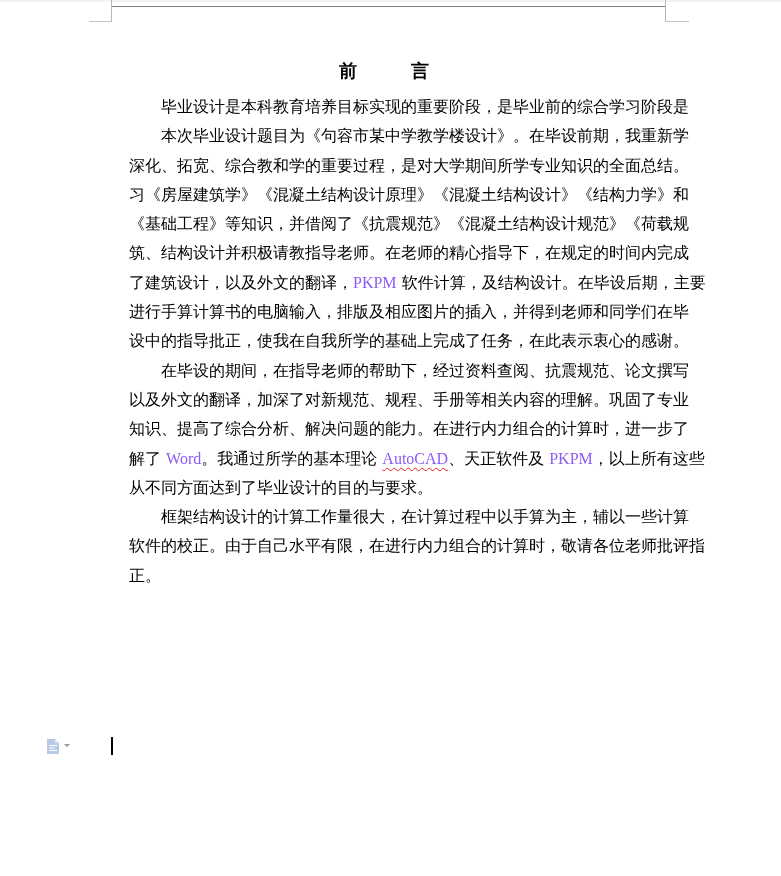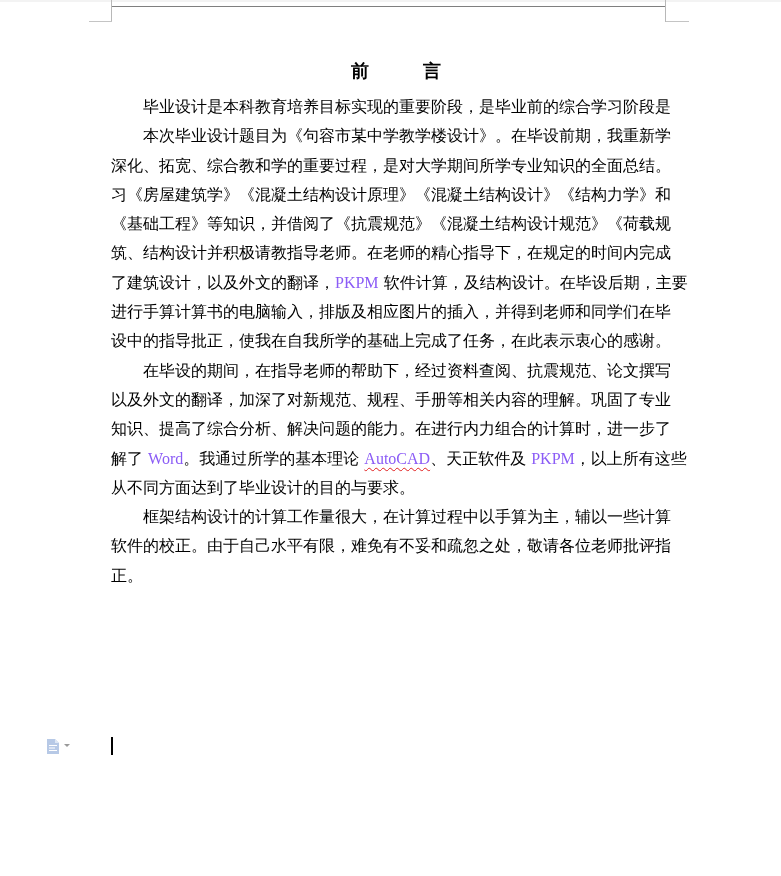--- a/index.html
+++ b/index.html
@@ -38,21 +38,21 @@
     }
     .corner-h {
       position: absolute;
       top: 21px;
       width: 23px;
       height: 1px;
       background: #c4c4c4;
     }
     .page-title {
       position: absolute;
-      left: 119px;
+      left: 107px;
       width: 554px;
       top: 58px;
       height: 26px;
       text-align: center;
       font-size: 18px;
       font-weight: bold;
       line-height: 26px;
       letter-spacing: 0;
       white-space: pre;
     }
@@ -64,20 +64,21 @@
     }
     .line {
       display: block;
       height: 29.3px;
       line-height: 29.3px;
       font-size: 16px;
       white-space: nowrap;
       text-align-last: justify;
       text-align: justify;
       overflow: visible;
+      margin-left: 18px;
     }
     .line.last {
       text-align-last: left;
     }
     .line.indent {
       padding-left: 32px;
     }
     .latin {
       font-family: "Liberation Serif", serif;
       font-size: 16px;
@@ -140,21 +141,21 @@
   <span class="line">进行手算计算书的电脑输入，排版及相应图片的插入，并得到老师和同学们在毕</span>
   <span class="line last">设中的指导批正，使我在自我所学的基础上完成了任务，在此表示衷心的感谢。</span>
 
   <span class="line indent">在毕设的期间，在指导老师的帮助下，经过资料查阅、抗震规范、论文撰写</span>
   <span class="line">以及外文的翻译，加深了对新规范、规程、手册等相关内容的理解。巩固了专业</span>
   <span class="line">知识、提高了综合分析、解决问题的能力。在进行内力组合的计算时，进一步了</span>
   <span class="line"><span>解了 </span><span class="latin">Word</span><span>。我通过所学的基本理论 </span><span class="latin spell-error">AutoCAD</span><span>、天正软件及 </span><span class="latin">PKPM</span><span>，以上所有这些</span></span>
   <span class="line last">从不同方面达到了毕业设计的目的与要求。</span>
 
   <span class="line indent">框架结构设计的计算工作量很大，在计算过程中以手算为主，辅以一些计算</span>
-  <span class="line">软件的校正。由于自己水平有限，难免有不妥和疏忽之处，敬请各位老师批评指</span>
+  <span class="line">软件的校正。由于自己水平有限，在进行内力组合的计算时，敬请各位老师批评指</span>
   <span class="line last">正。</span>
 </div>
 
 <div class="margin-icon">
   <svg width="14" height="15" viewBox="0 0 14 15">
     <path d="M1 0 H9 L13 4 V15 H1 Z" fill="#b7c9e6"></path>
     <path d="M9 0 V4 H13" fill="#dfe8f5"></path>
     <rect x="3" y="6" width="8" height="1" fill="#ffffff"></rect>
     <rect x="3" y="8.5" width="6" height="1" fill="#ffffff"></rect>
     <rect x="3" y="11" width="8" height="1" fill="#ffffff"></rect>

